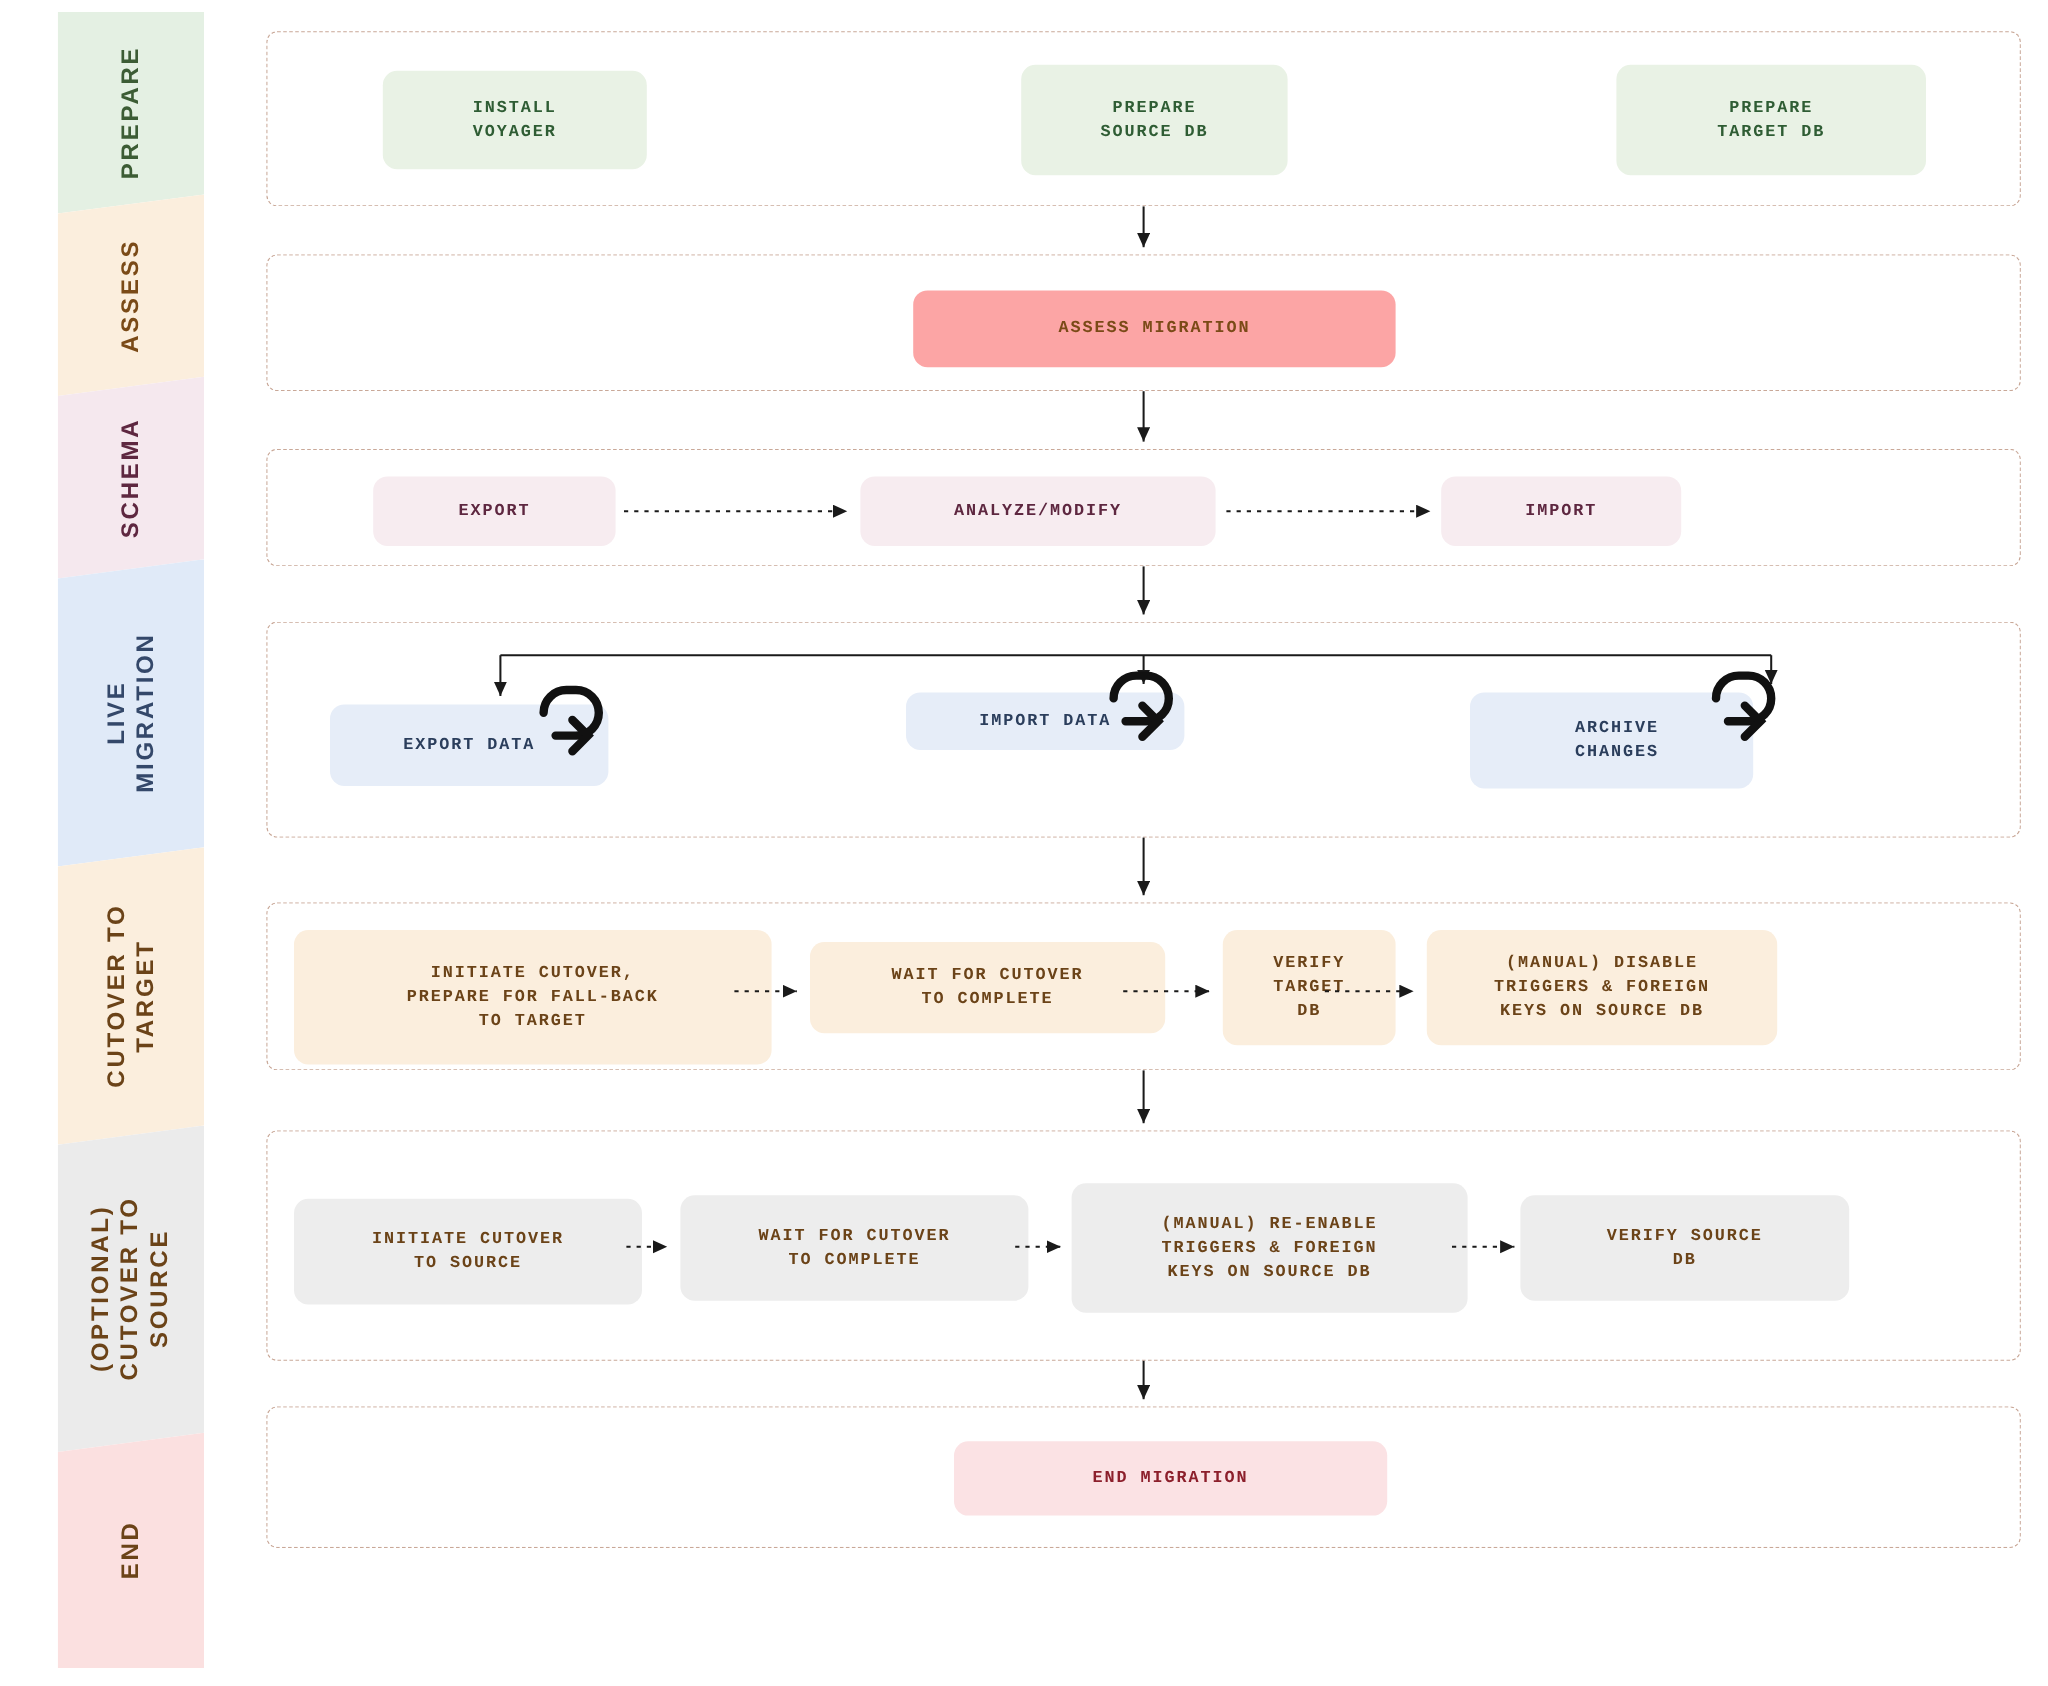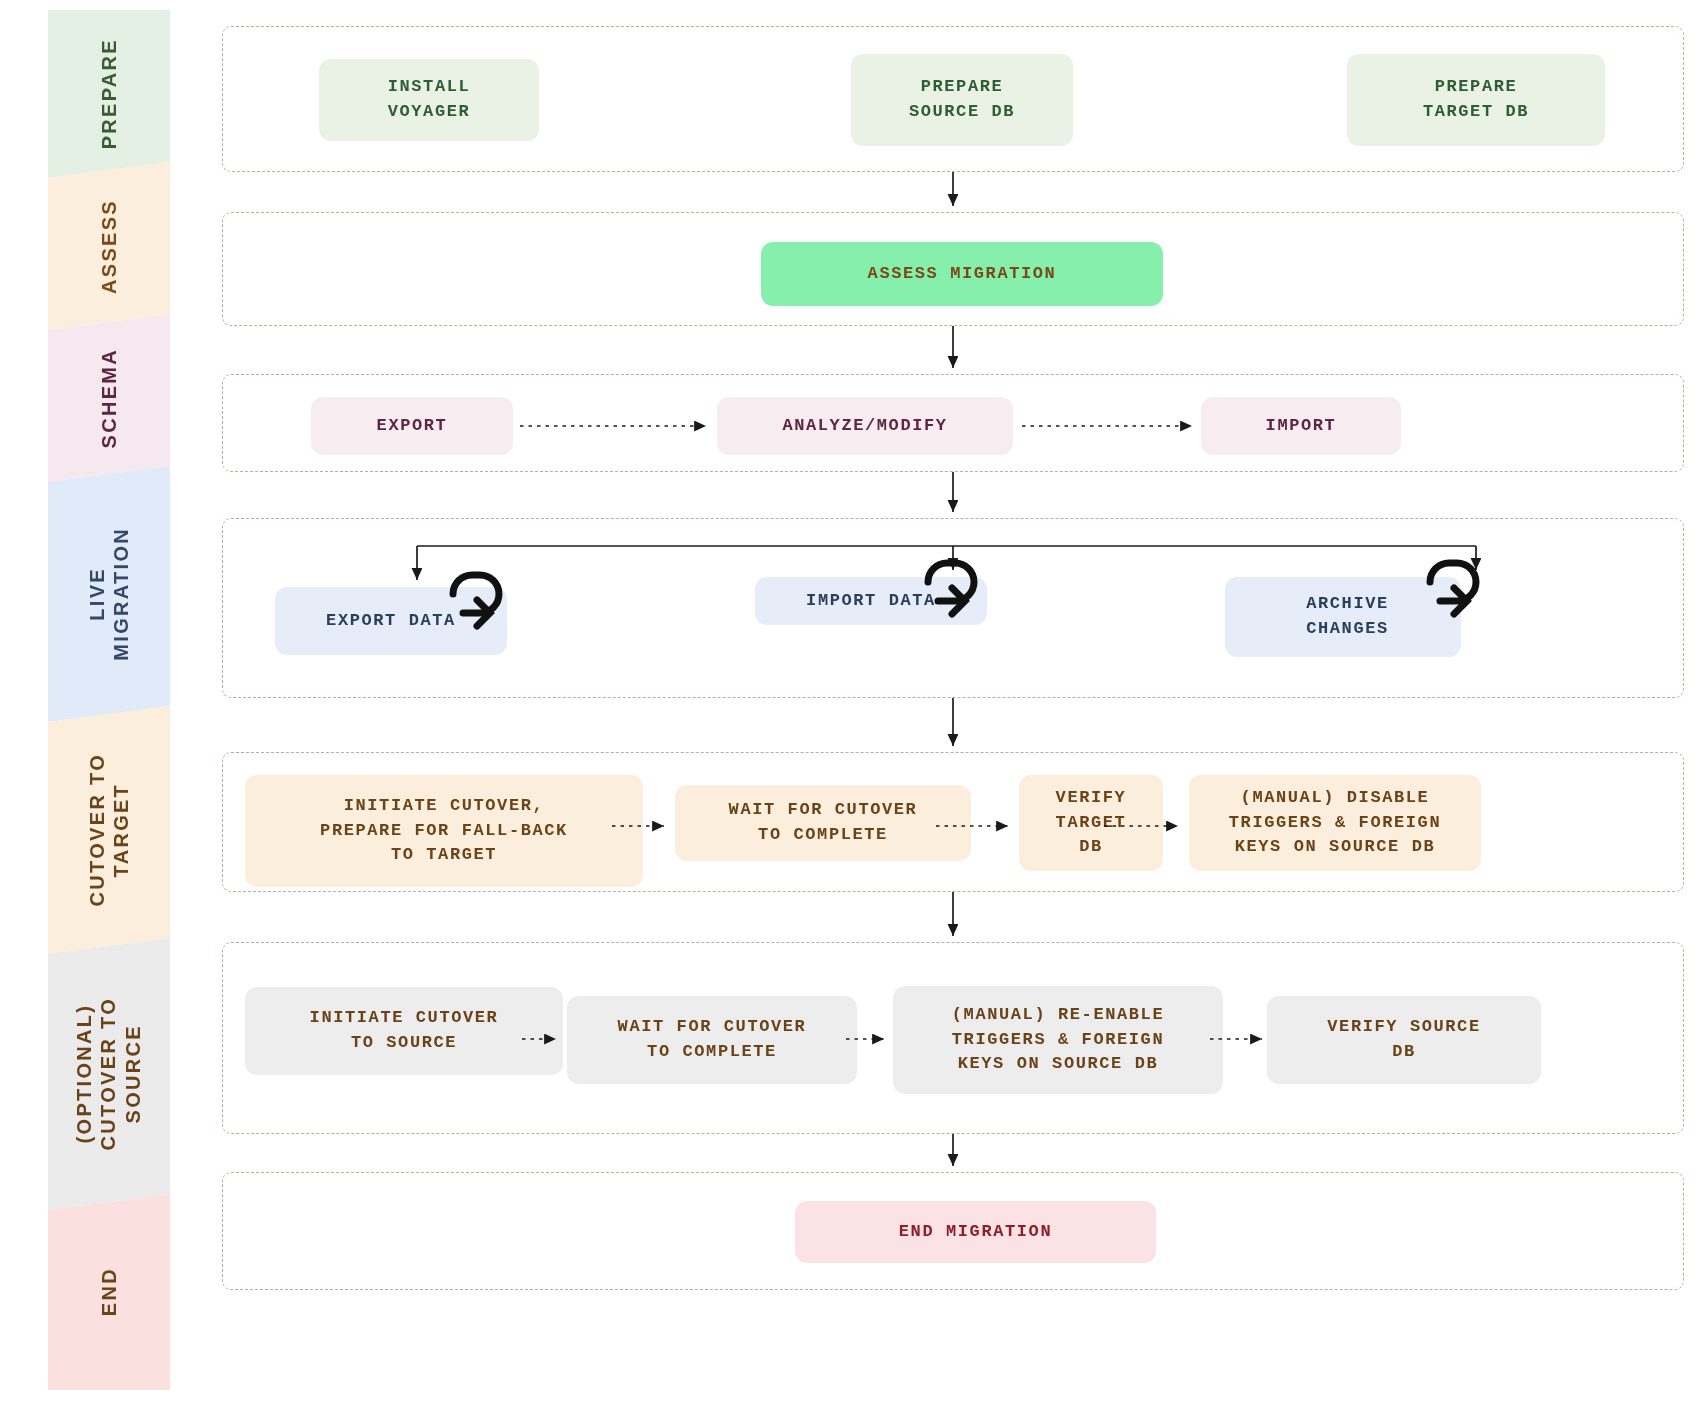--- a/index.html
+++ b/index.html
@@ -55,29 +55,29 @@
   }
 
   
   .node {
     position: absolute;
     display: flex;
     align-items: center;
     justify-content: center;
     text-align: center;
     border-radius: 12px;
-    font-size: 17px;
+    font-size: 14px;
     font-weight: bold;
     letter-spacing: 1.6px;
     line-height: 1.45;
     white-space: pre-line;
     padding: 6px 14px;
   }
   .n-prepare { background: #e9f2e5; color: #2f5d34; }
-  .n-assess  { background: #86efac; color: #7a4a17; }
+  .n-assess  { background: #fca5a5; color: #7a4a17; }
   .n-schema  { background: #f7ecf0; color: #5e2740; justify-content: center; }
   .n-live    { background: #e6edf8; color: #2b3e5c; }
   .n-cutover { background: #fbeedd; color: #6b4318; }
   .n-source  { background: #ededed; color: #6b4318; }
   .n-end     { background: #fbe2e4; color: #8c1f2b; }
 
   
   svg.overlay {
     position: absolute;
     left: 0; top: 0;
@@ -188,21 +188,21 @@
 DB</span>
     </div>
     <div class="node n-cutover" style="left:966px;top:22px;width:292px;height:96px;justify-content:center;">
       <span>(MANUAL) DISABLE
 TRIGGERS &amp; FOREIGN
 KEYS ON SOURCE DB</span>
     </div>
   </div>
 
   <div class="phase-row" style="top:942px;height:192px;">
-    <div class="node n-source" style="left:22px;top:44px;width:318px;height:88px;text-align:center;">
+    <div class="node n-source" style="left:22px;top:56px;width:290px;height:88px;text-align:center;">
       <span>INITIATE CUTOVER
 TO SOURCE</span>
     </div>
     <div class="node n-source" style="left:344px;top:53px;width:290px;height:88px;">
       <span>WAIT FOR CUTOVER
 TO COMPLETE</span>
     </div>
     <div class="node n-source" style="left:670px;top:43px;width:330px;height:108px;">
       <span>(MANUAL) RE-ENABLE
 TRIGGERS &amp; FOREIGN

